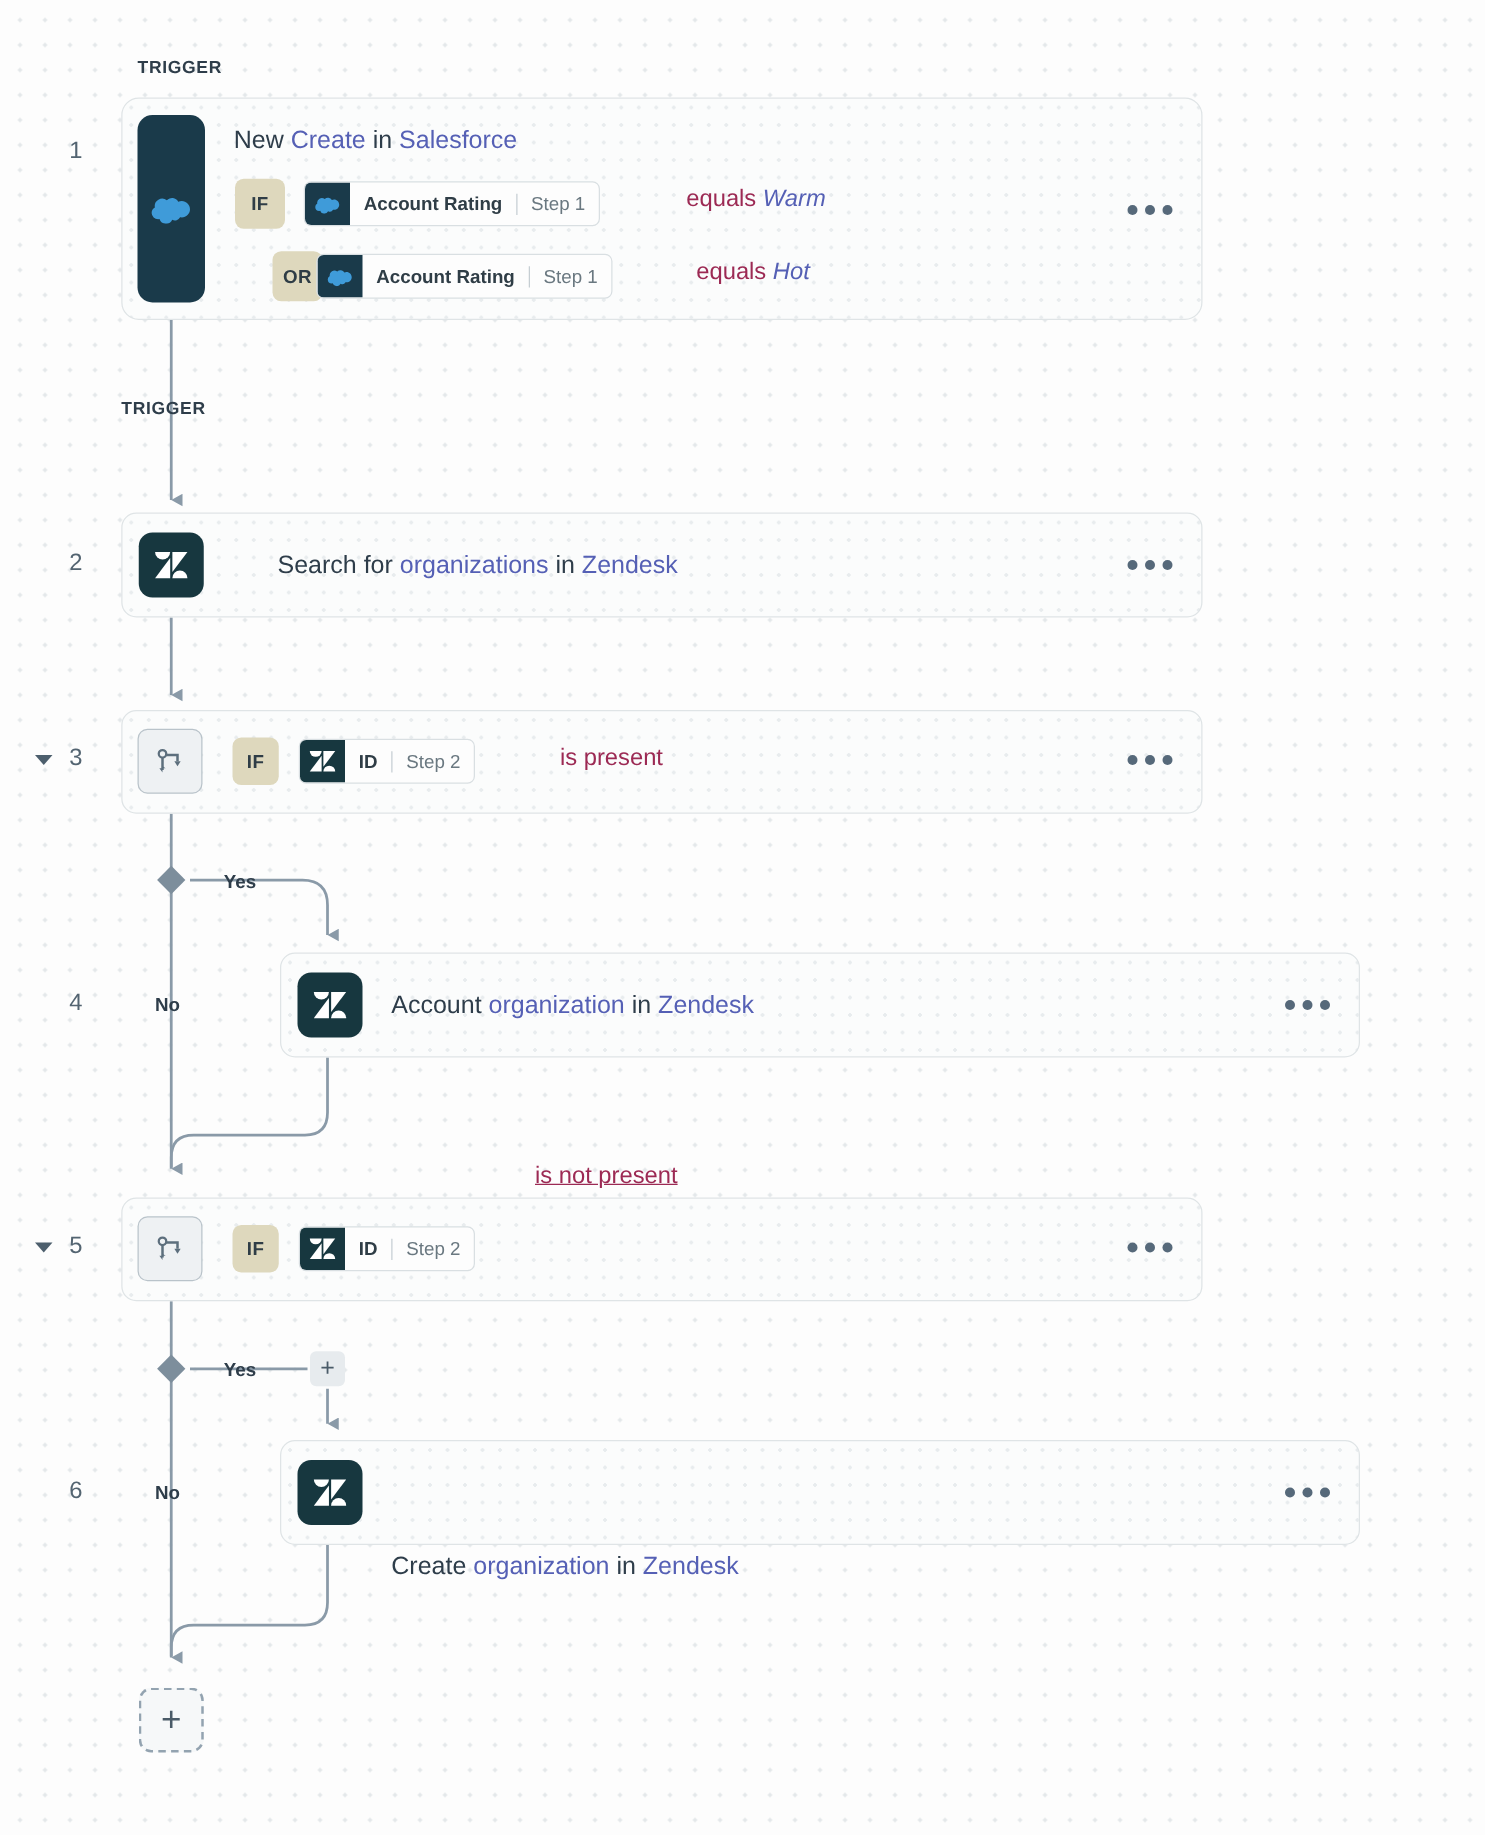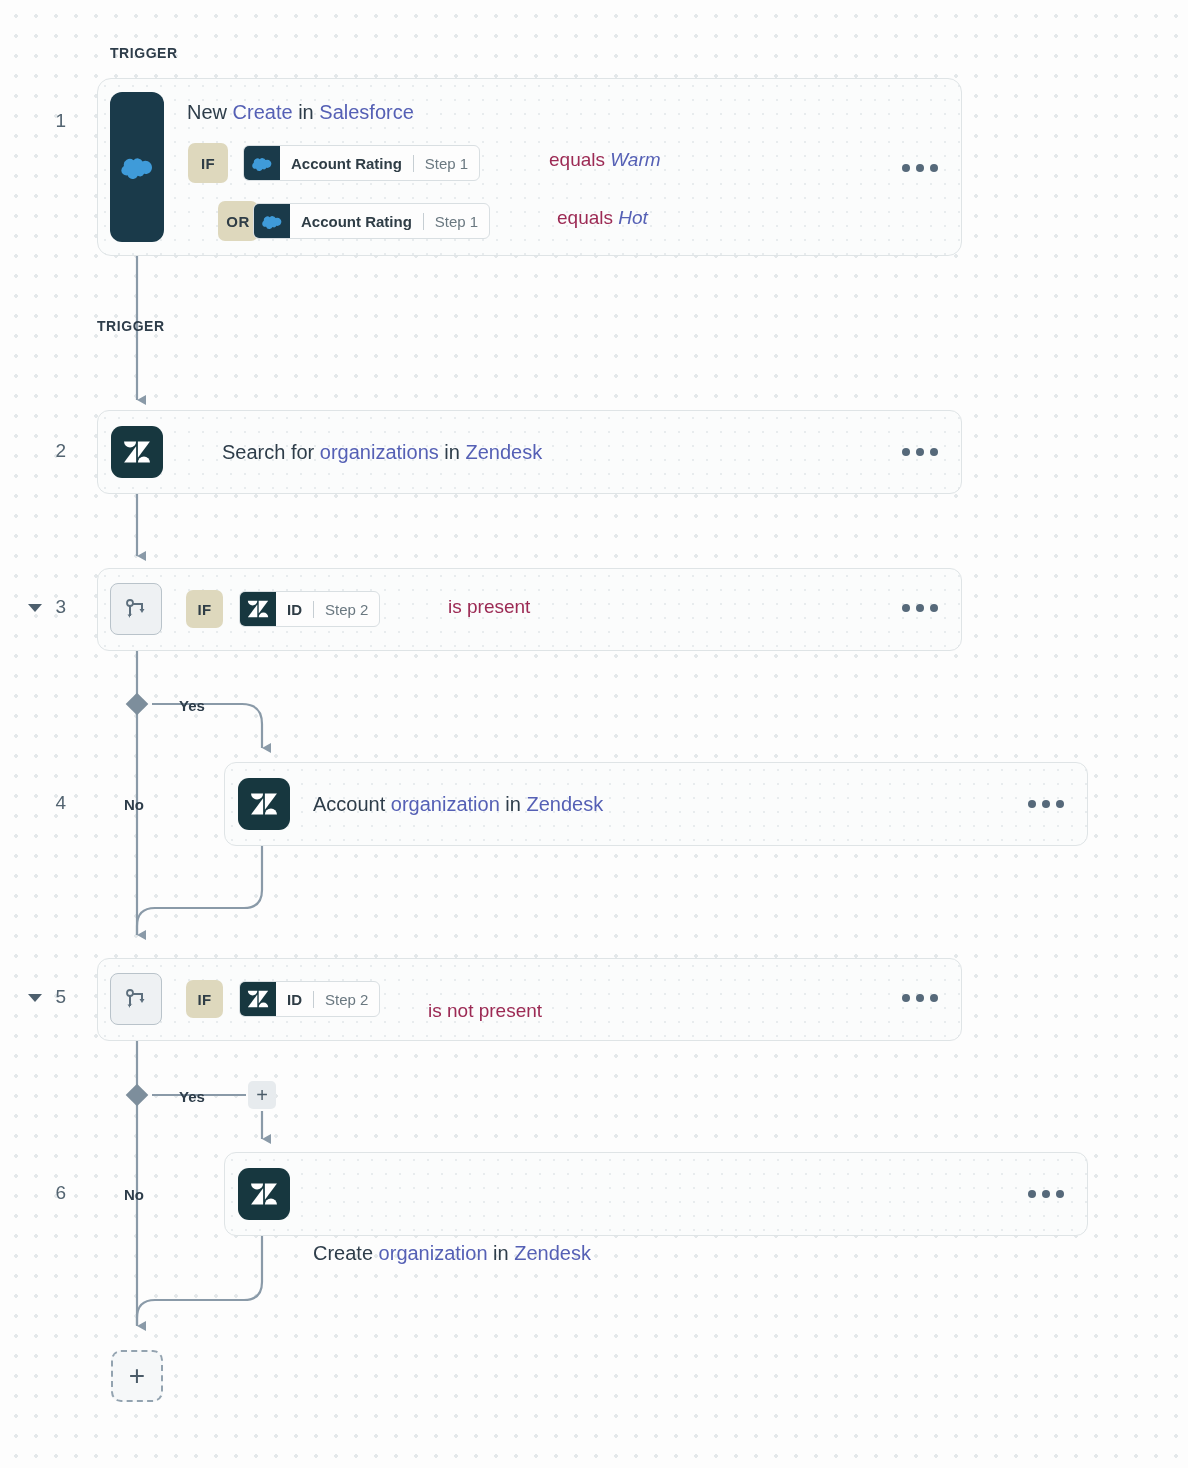--- a/index.html
+++ b/index.html
@@ -357,21 +357,21 @@
         <path d="M15 9.5V28H1.2z" fill="#fff"></path>
         <path d="M1.2 4h13.8a6.9 6.9 0 0 1-13.8 0z" fill="#fff"></path>
         <path d="M17 22.5V4h13.8z" fill="#fff"></path>
         <path d="M30.8 28H17a6.9 6.9 0 0 1 13.8 0z" fill="#fff"></path>
       </svg>
   </span>
   <span class="pill-text">ID</span>
   <span class="pill-sep"></span>
   <span class="pill-step">Step 2</span>
 </div>
-<div class="cond" style="left:428px;top:1000px;">is not present</div>
+<div class="cond" style="left:428px;top:930px;text-decoration:underline;">is not present</div>
 <div class="dots" style="left:902px;top:994px;">
     <i></i>
     <i></i>
     <i></i>
   </div>
 
 <div class="branch-label" style="left:179px;top:1088px;">Yes</div>
 <div class="branch-label" style="left:124px;top:1186px;">No</div>
 <div class="add-small" style="left:248px;top:1081px;">+</div>
 

